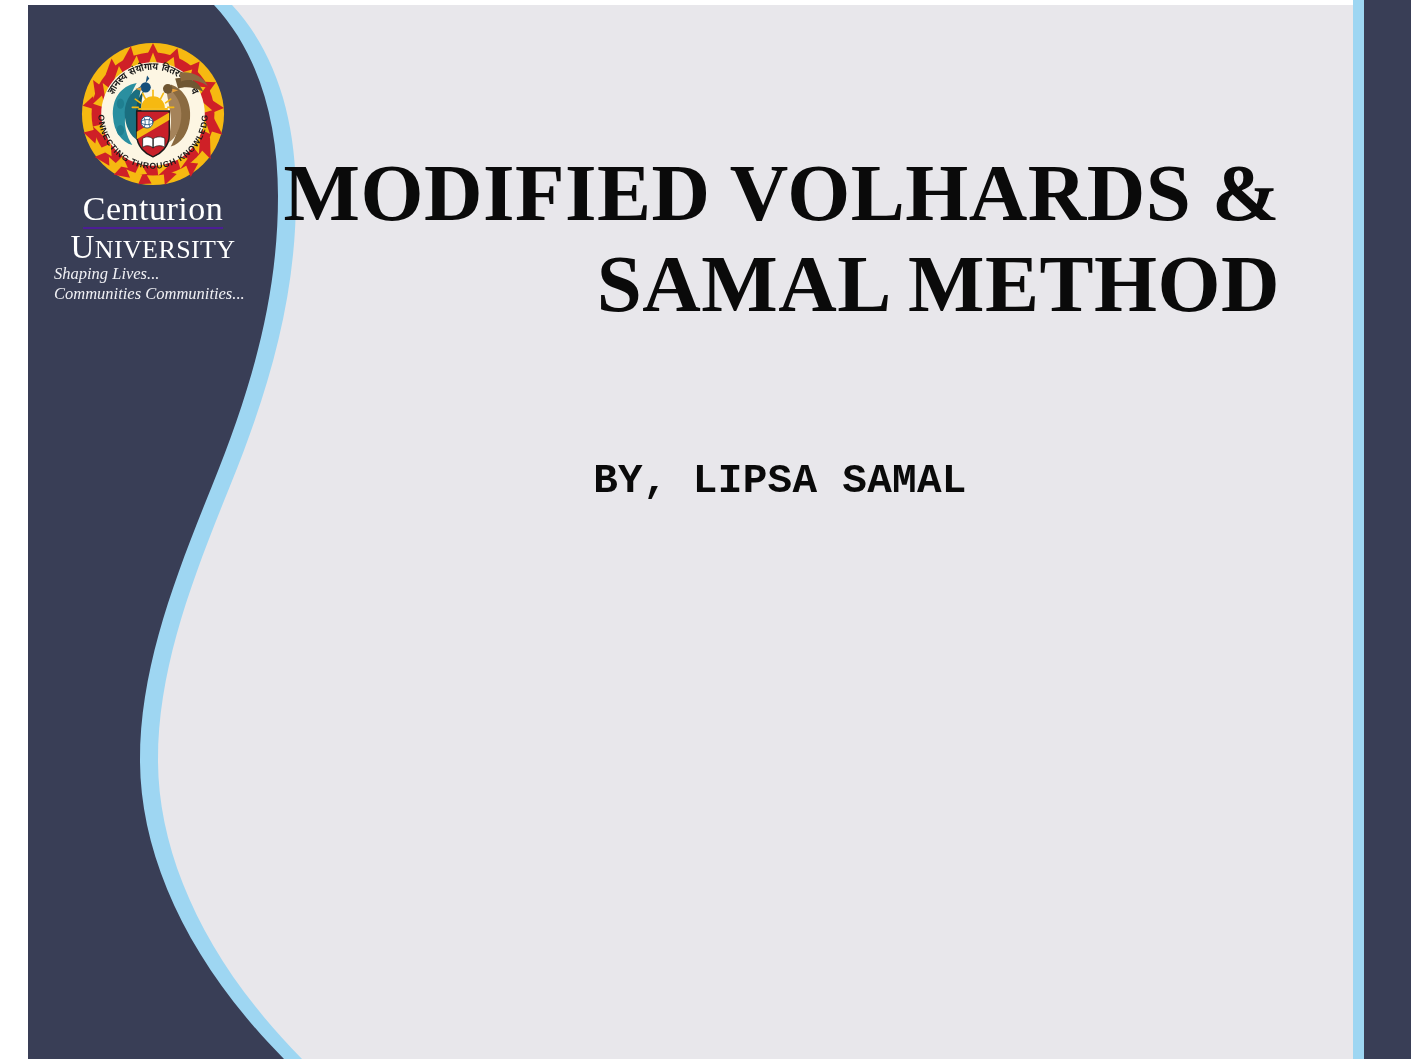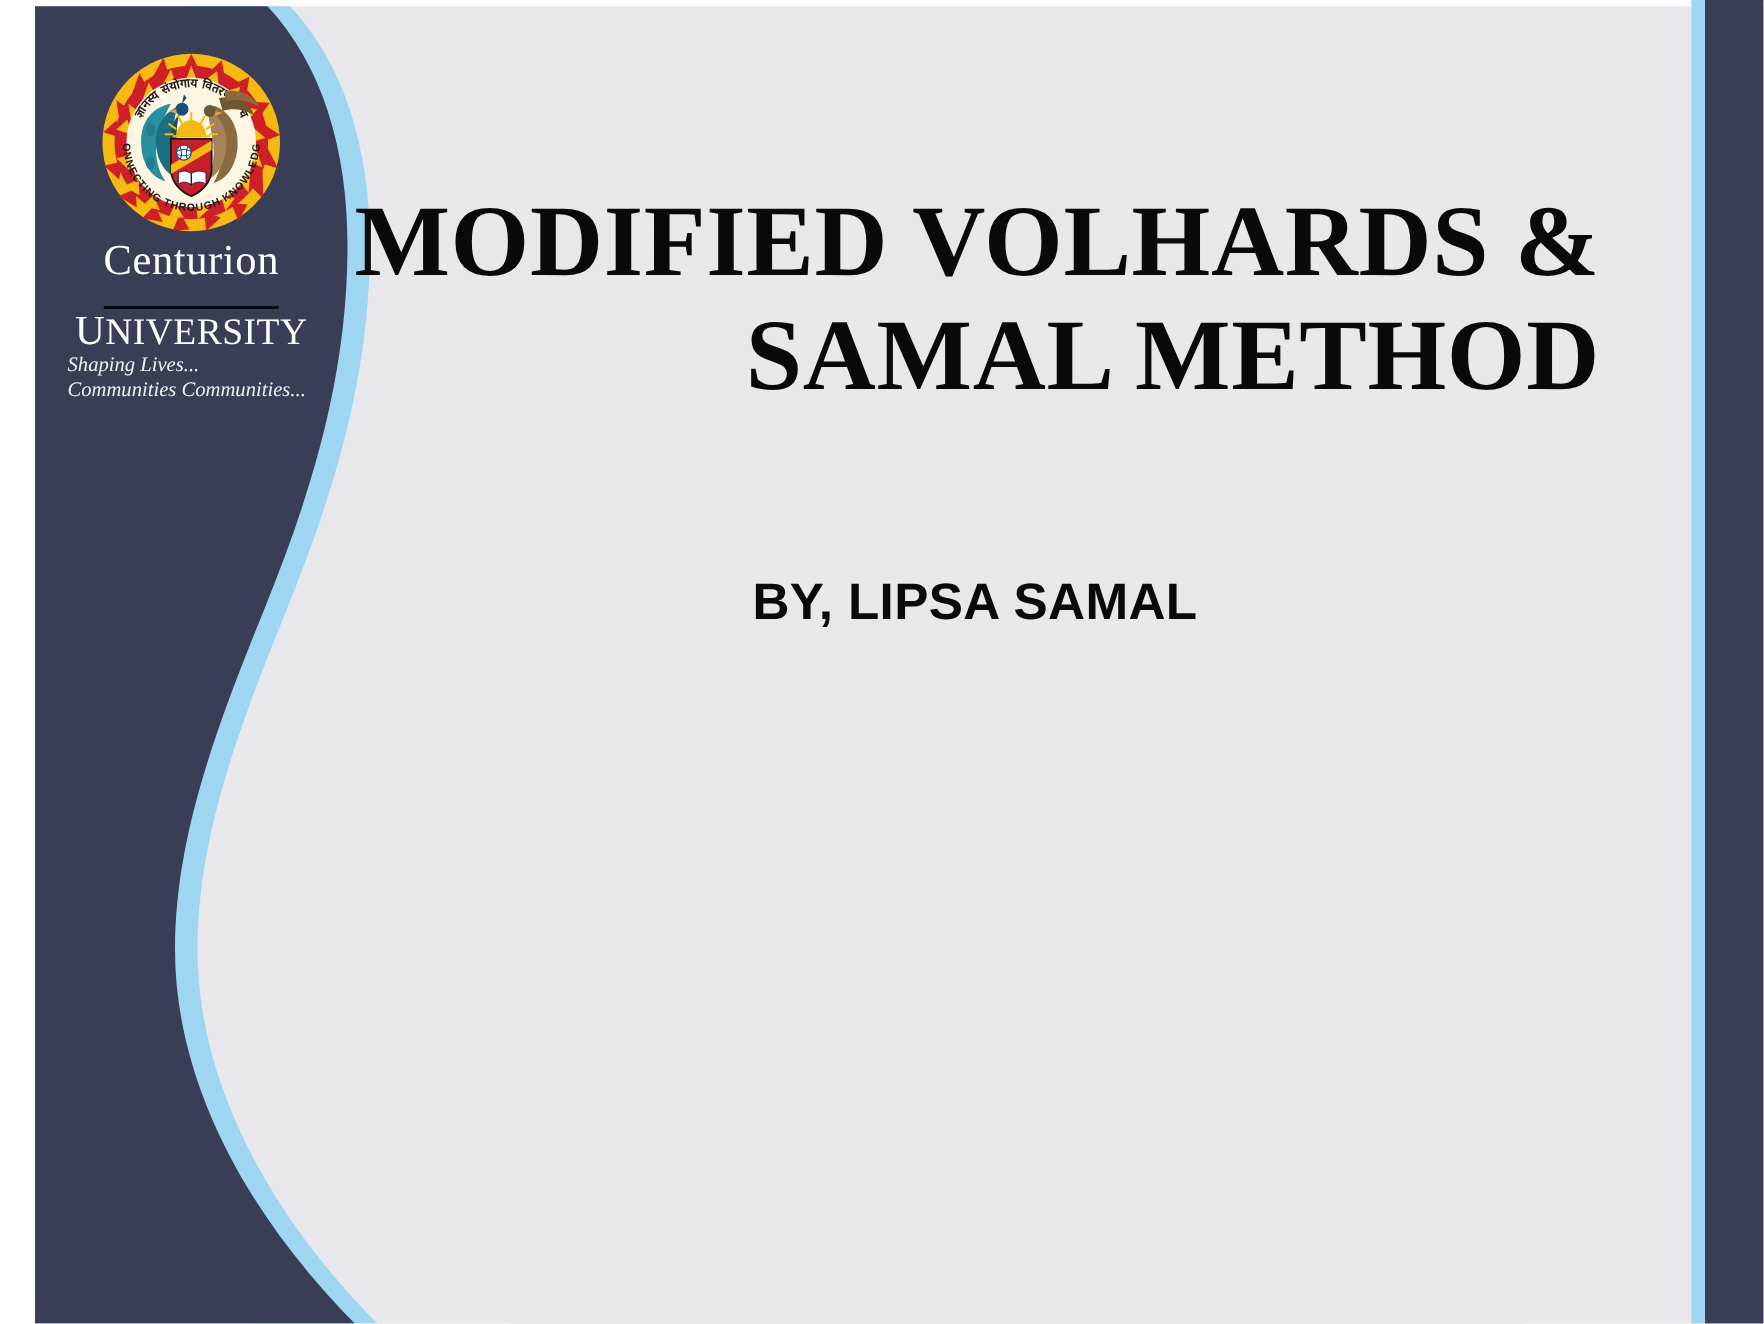--- a/index.html
+++ b/index.html
@@ -72,35 +72,35 @@
     margin: 0 auto 4px auto;
     position: relative;
   }
   .wordmark-main {
     font-family: "Liberation Serif", serif;
     font-size: 34px;
     line-height: 0.98;
     letter-spacing: 0.5px;
     color: #ffffff;
     font-weight: 400;
-    padding-bottom: 20px;
-    border-bottom: 2px solid #000000;
+    padding-bottom: 2px;
+    border-bottom: 2px solid #4c1d95;
     display: inline-block;
   }
   .wordmark-sub {
     font-family: "Liberation Serif", serif;
     font-size: 33px;
     line-height: 1.0;
     letter-spacing: 0.4px;
     color: #ffffff;
     font-weight: 400;
     margin-top: 2px;
   }
   .wordmark-sub .small {
-    font-size: 30px;
+    font-size: 26px;
   }
   .tagline {
     font-family: "Liberation Serif", serif;
     font-style: italic;
     font-size: 16.5px;
     line-height: 1.22;
     color: #f0f0f4;
     margin-top: 0;
     text-align: left;
     padding-left: 6px;
@@ -125,21 +125,21 @@
   }
 
   .subtitle-area {
     position: absolute;
     left: 300px;
     top: 448px;
     width: 960px;
     text-align: center;
   }
   .subtitle-line {
-    font-family: Liberation Sans, sans-serif;
+    font-family: Liberation Mono, monospace;
     font-weight: bold;
     font-size: 41px;
     line-height: 1.62;
     color: #0a0a0a;
     margin: 0;
     letter-spacing: 0.3px;
   }
 </style>
 </head>
 <body>

